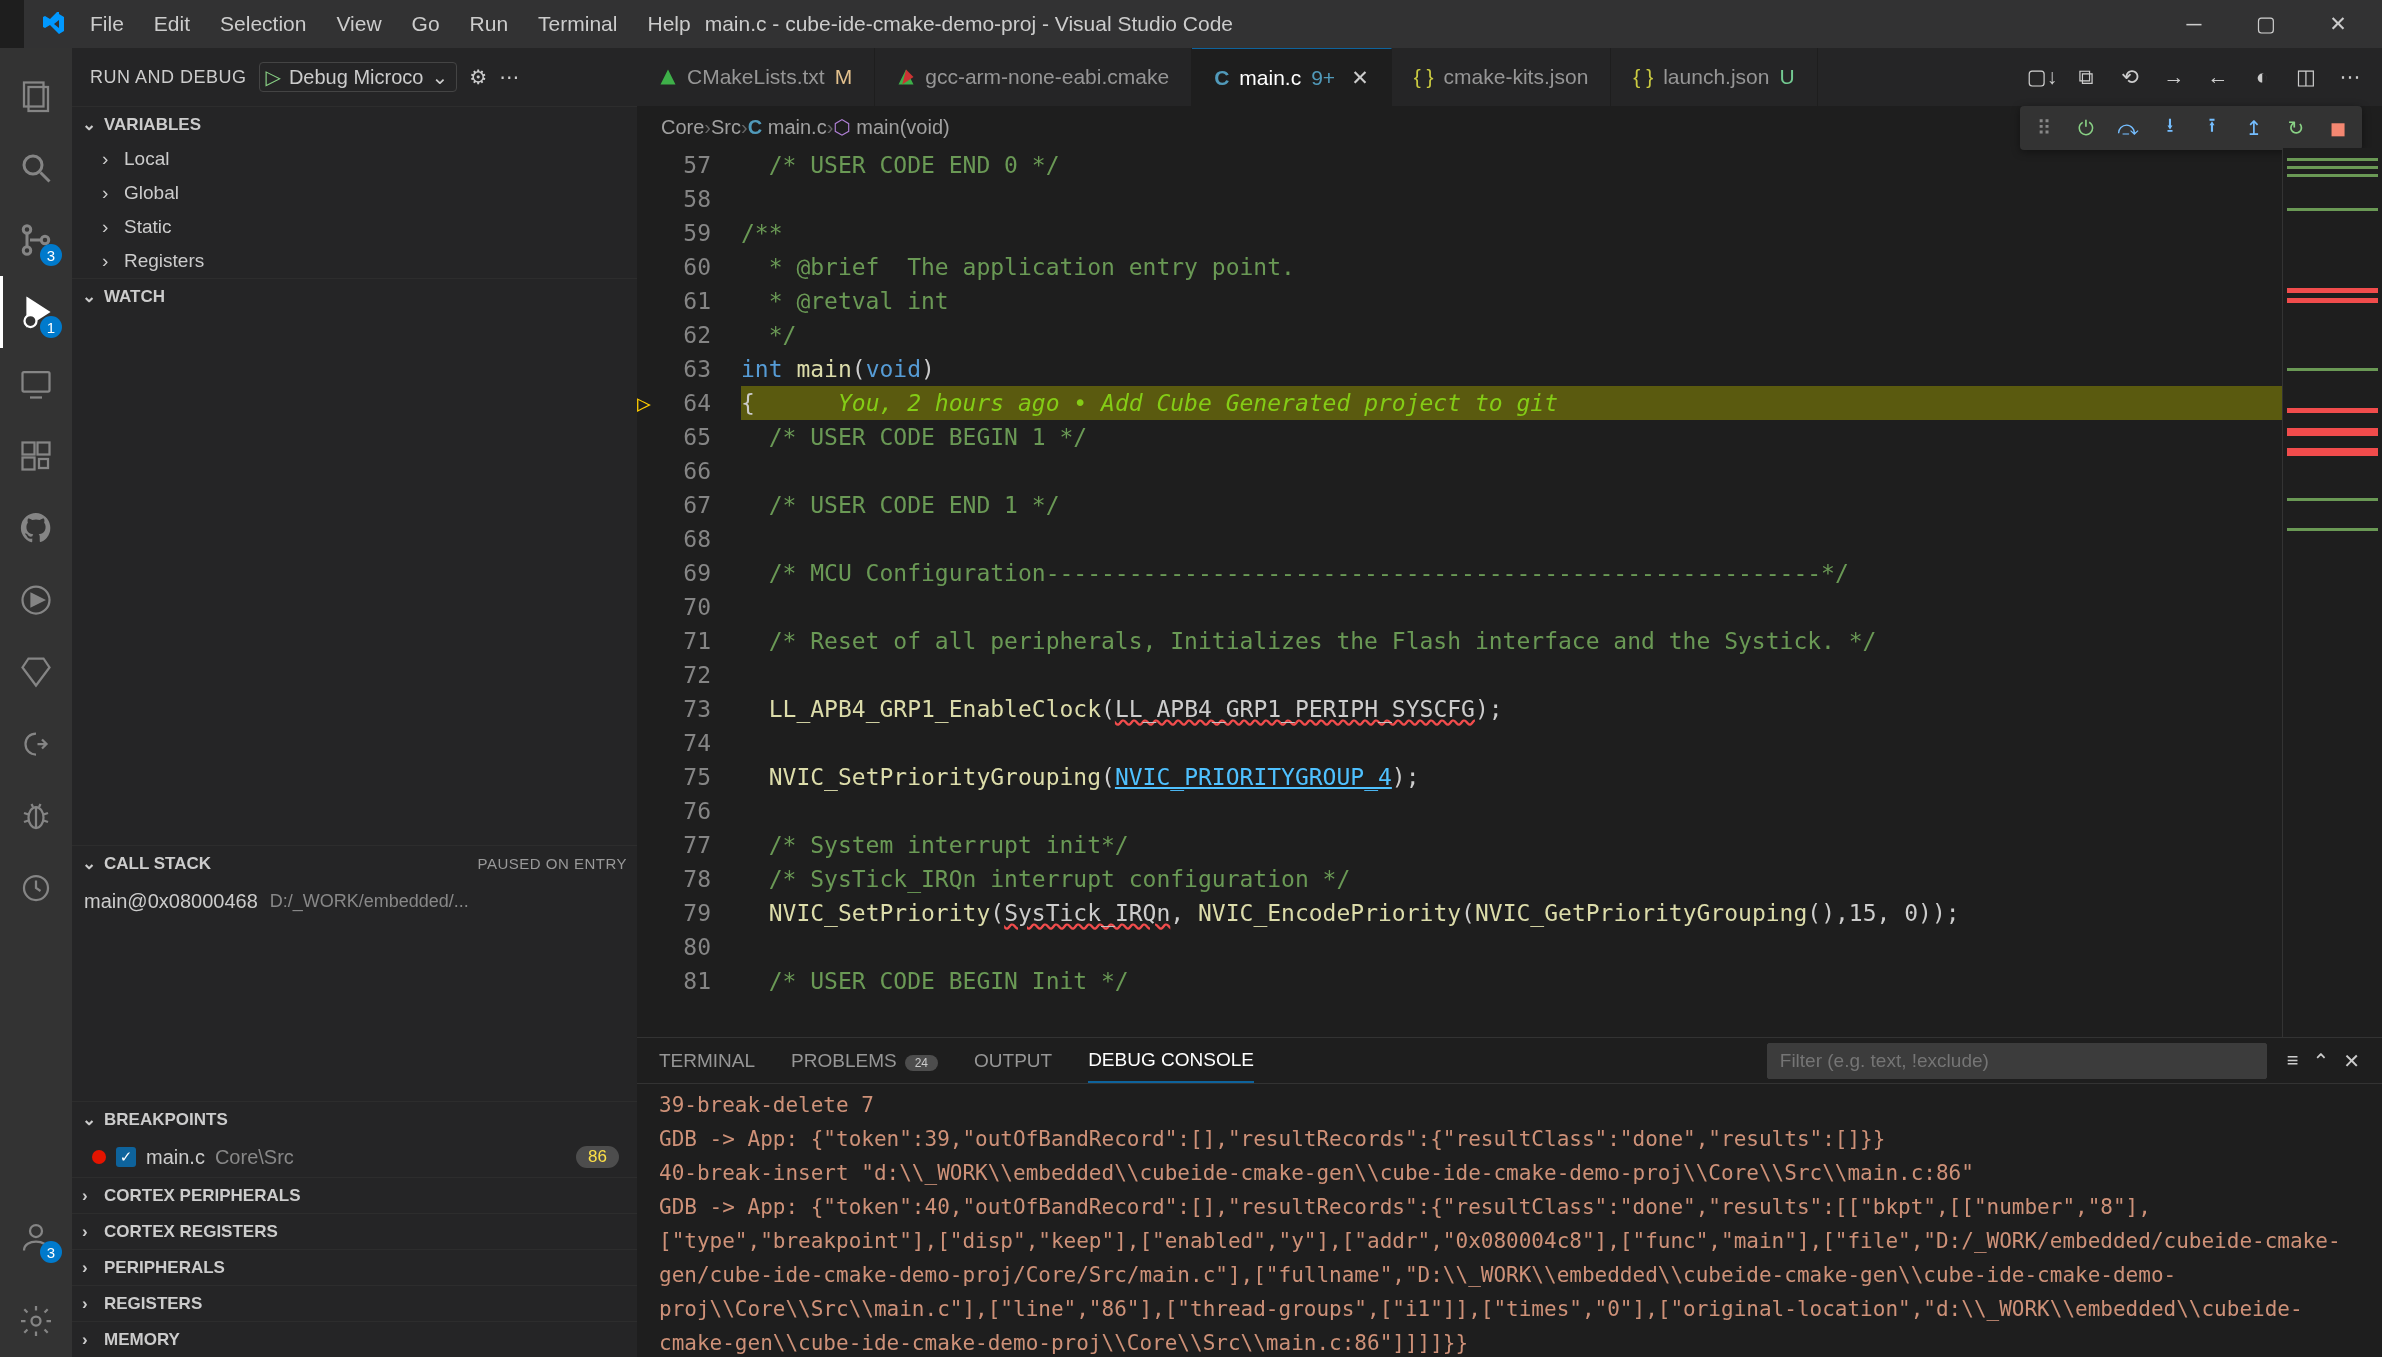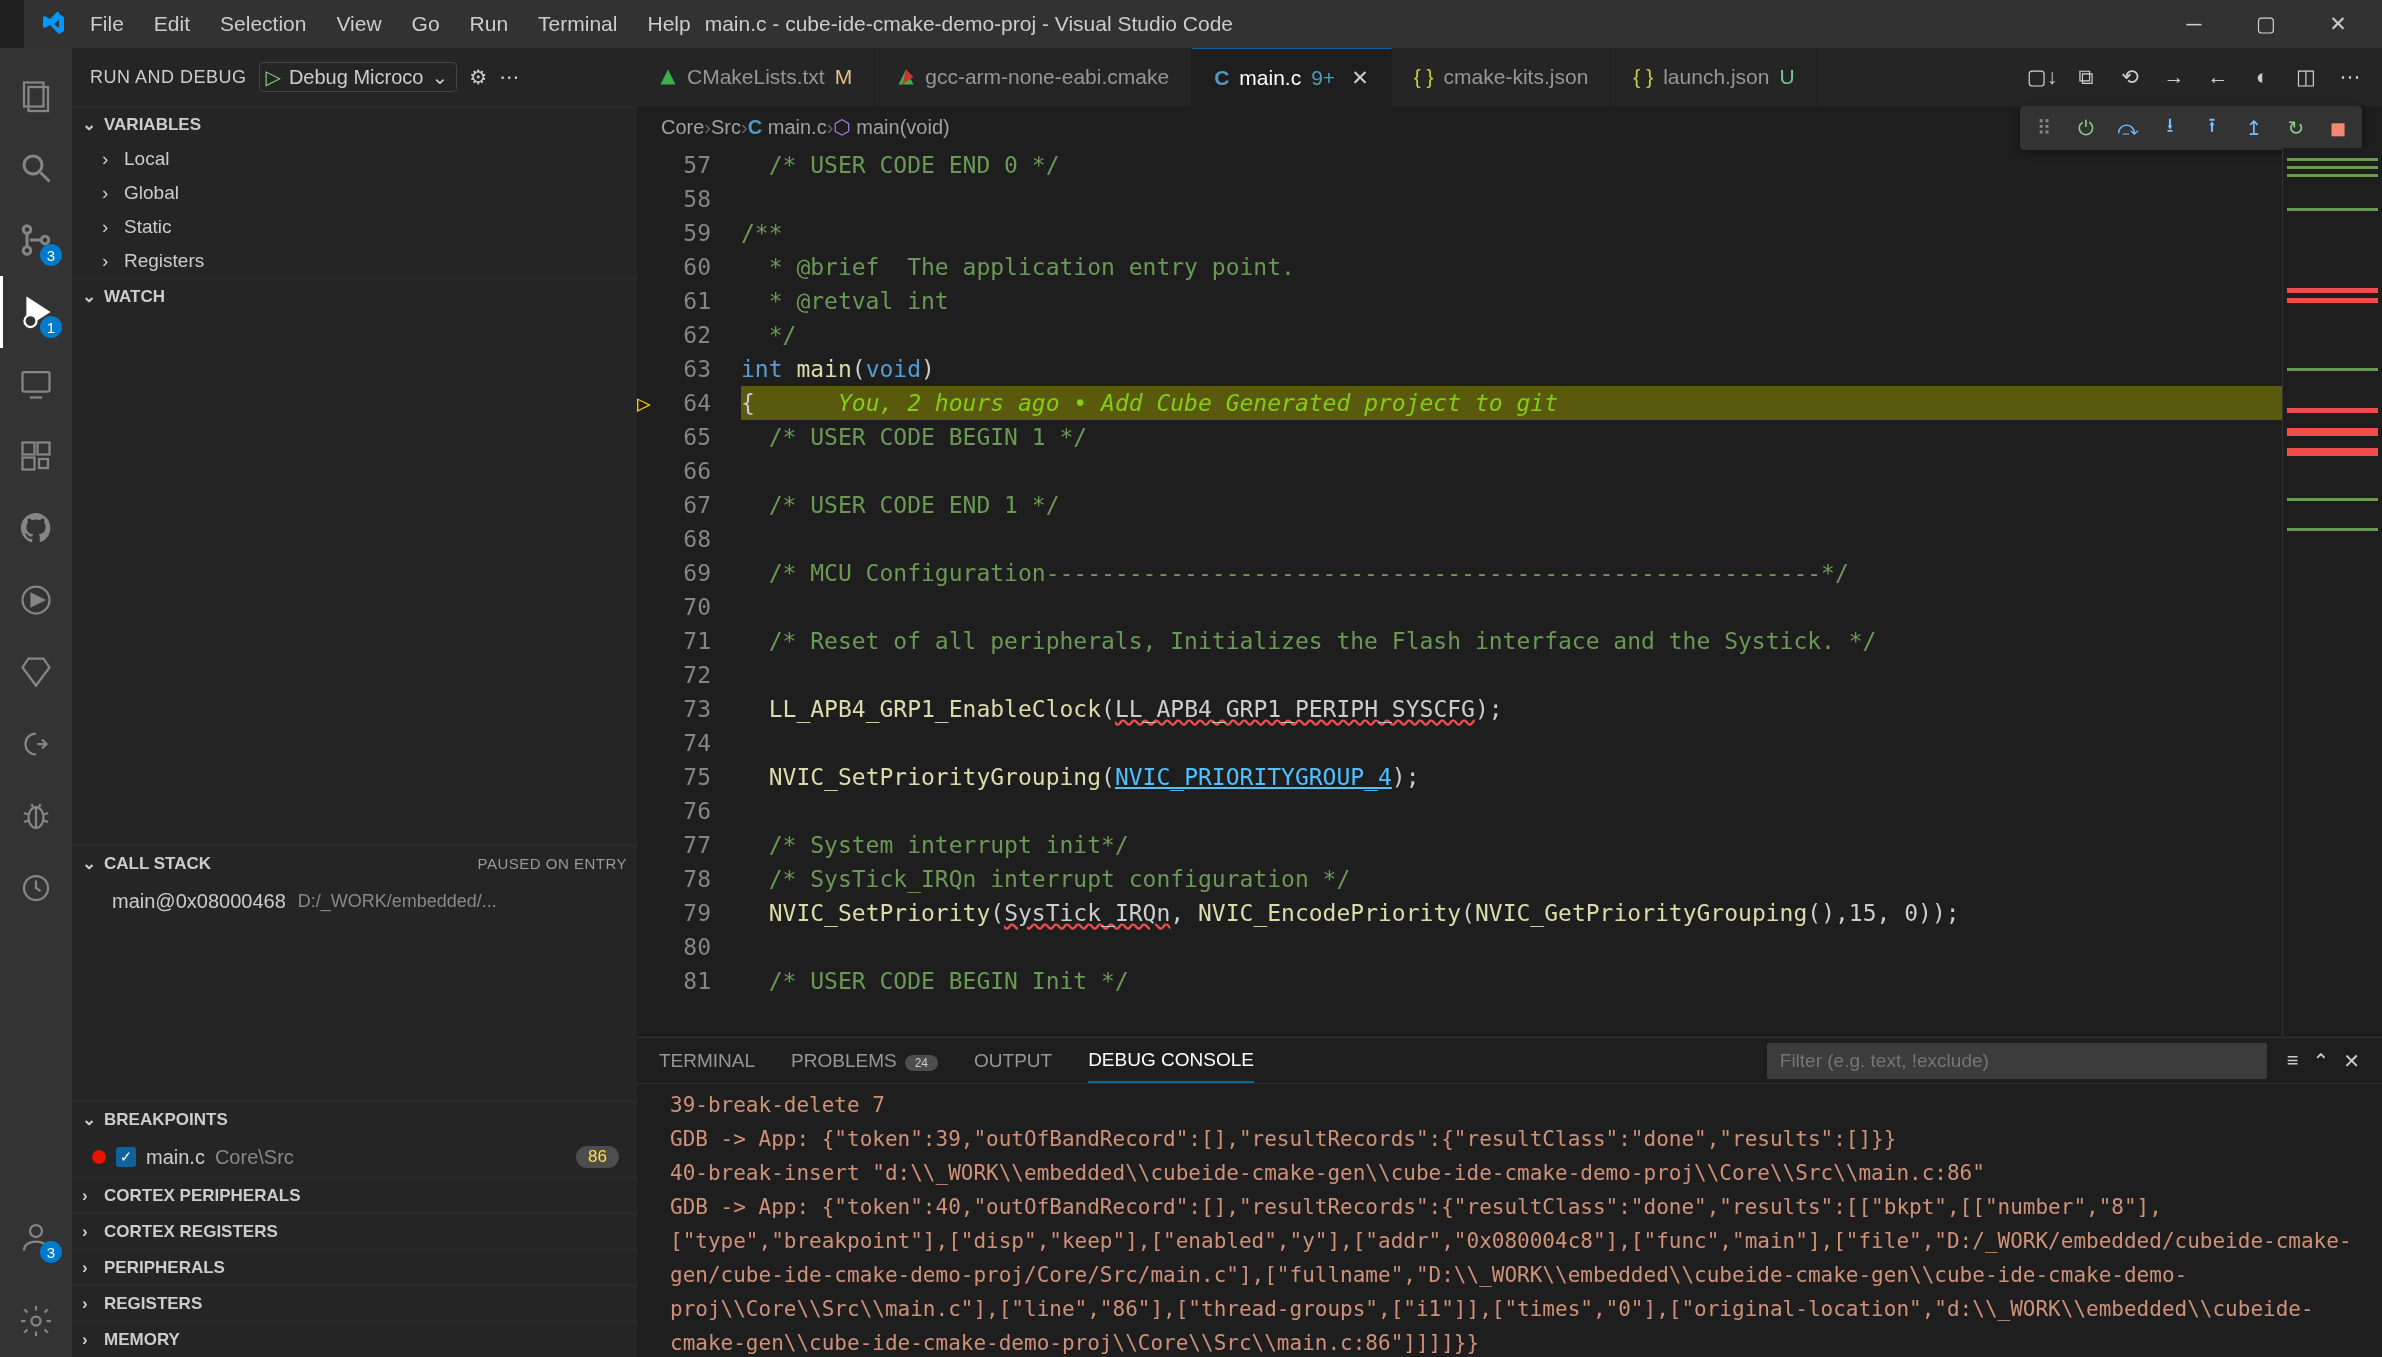--- a/index.html
+++ b/index.html
@@ -82,21 +82,21 @@
   border-top: 1px solid #2d2d2d;
   cursor: pointer;
   font-size: 17px;
   font-weight:700;
 }
 .section-hdr .chev { margin-right: 6px; width:16px; }
 .section-hdr .right { margin-left: auto; color: #999; font-size: 15px; font-weight:400; letter-spacing:0.5px;}
 .section-body { font-size: 19px; }
 .tree-row { height: 34px; display: flex; align-items: center; padding-left: 30px; cursor: pointer; }
 .tree-row .chev { margin-right: 6px; width:16px; color:#ccc;}
-.callstack-row { height:40px; display:flex; align-items:center; padding-left:40px; color:#ccc; gap:12px;text-align:center;}
+.callstack-row { height:40px; display:flex; align-items:center; padding-left:12px; color:#ccc; gap:12px;text-align:center;}
 .callstack-row .path { color:#888; font-size:18px; }
 .bp-row { height:40px; display:flex; align-items:center; padding-left:20px; gap:10px;}
 .bp-row .dot { width:14px; height:14px; border-radius:50%; background:#e51400; }
 .bp-row .sub {color:#888;}
 .bp-row .badge { margin-left:auto; margin-right:18px; background:#4d4d4d; color:#fde047; border-radius:14px; padding:1px 12px; font-size:17px;}
 .cbox { width:20px; height:20px; background:#0e639c; border-radius:3px; display:flex; align-items:center; justify-content:center; color:#fff; font-size:15px;}
 .editor-area { flex: 1; display: flex; flex-direction: column; background: #1e1e1e; min-width:0;}
 .tabs { height: 58px; display: flex; background: #252526; align-items:stretch;}
 .tab { display:flex; align-items:center; padding: 0 22px; gap:10px; cursor:pointer; border-right:1px solid #1e1e1e; color:#969696; font-size:21px; position:relative;}
 .tab.active { background:#1e1e1e; color:#fff; border-top:1px solid #0e639c;}
@@ -125,21 +125,21 @@
 .mm-chunk { position:absolute; left:4px; right:4px; height:3px;}
 .panel { height:320px; border-top:1px solid #333; display:flex; flex-direction:column; font-size:20px;}
 .panel-tabs { height:46px; display:flex; align-items:center; padding:0 22px; gap:36px; border-bottom:1px solid #333;}
 .panel-tab { color:#969696; cursor:pointer; padding:10px 0; font-size:19px;}
 .panel-tab.active { color:#fff; border-bottom:2px solid #0e639c; }
 .panel-tab .ct { background:#4d4d4d; color:#ccc; border-radius:12px; padding:1px 10px; margin-left:8px; font-size:12px;}
 .panel-filter { margin-left:auto; display:flex; align-items:center; gap:10px;}
 .panel-filter input { background:#3c3c3c; border:1px solid #3c3c3c; color:#ccc; padding:6px 12px; width:500px; font-size:19px; border-radius:2px;}
 .panel-icons { display:flex; gap:14px; color:#ccc; margin-left:10px;}
 .panel-body { flex:1; overflow:auto; font-family:Consolas,monospace; font-size:21px; line-height:34px; padding:4px 22px; color:#808080;}
-.panel-body .out2 { color:#ce9178; word-wrap:break-word; white-space:pre-wrap;margin-left:11px;}
+.panel-body .out2 { color:#ce9178; word-wrap:break-word; white-space:pre-wrap;}
 
 .c-comment { color:#6a9955;}
 .c-kw { color:#569cd6;}
 .c-fn { color:#dcdcaa;}
 .c-link { color:#4fc1ff; text-decoration:underline;}
 .c-err { text-decoration:underline wavy #f14c4c;}
 .c-hint { color:#84cc16; font-style:italic;}
 </style>
 </head>
 <body>

